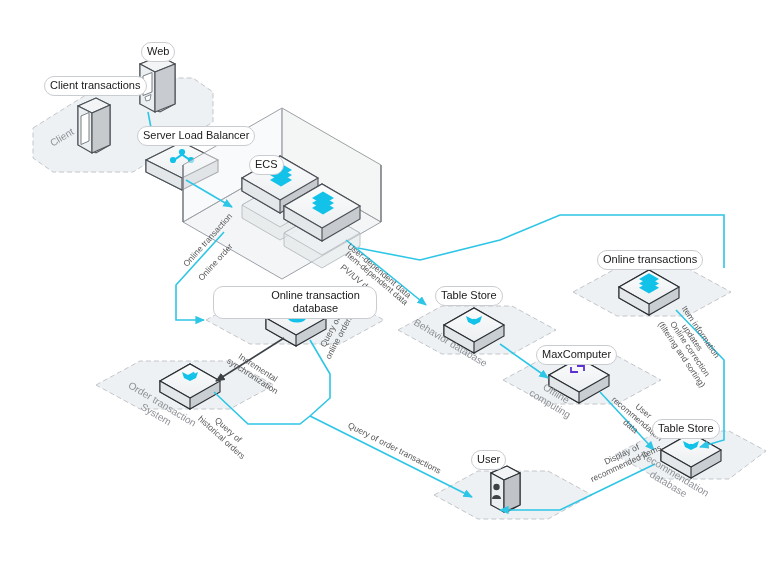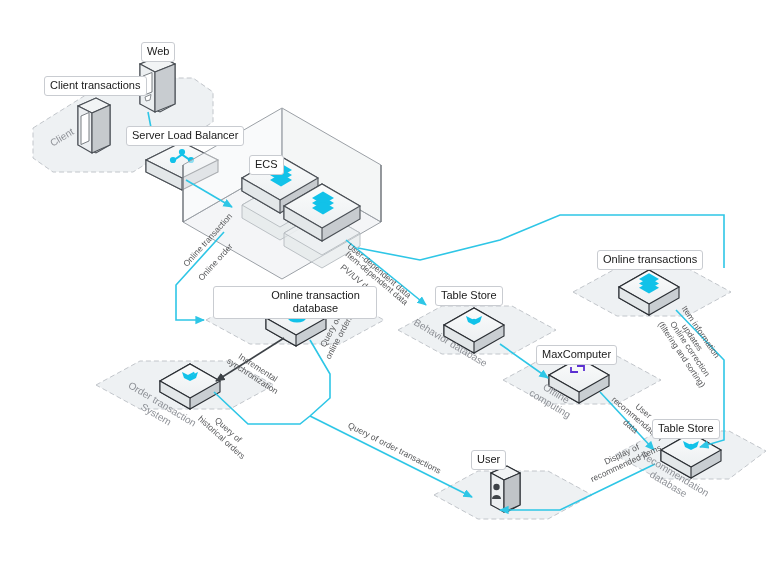--- a/index.html
+++ b/index.html
@@ -21,21 +21,21 @@
     position: absolute;
     left: 0;
     top: 0;
     width: 766px;
     height: 570px;
   }
   .label-box {
     position: absolute;
     background: #ffffff;
     border: 1px solid #c9ccd1;
-    border-radius: 3px;
+    border-radius: 10px;
     color: #1a1a1a;
     font-size: 11px;
     line-height: 13px;
     padding: 2px 5px 3px 5px;
     white-space: nowrap;
     text-align: center;
     box-sizing: border-box;
     z-index: 40;
   }
   .label-box.two-line { white-space: normal; padding-left: 46px; }
@@ -360,21 +360,21 @@
   </div>
 
   <div class="label-box" style="left:141px; top:42px;">
     <span>Web</span>
   </div>
 
   <div class="label-box" style="left:44px; top:76px;">
     <span>Client transactions</span>
   </div>
 
-  <div class="label-box" style="left:126px; top:126px;">
+  <div class="label-box" style="left:137px; top:126px;">
     <span>Server Load Balancer</span>
   </div>
 
   <div class="label-box" style="left:225px; top:155px;margin-left:24px;">
     <span>ECS</span>
   </div>
 
   <div class="label-box two-line" style="left:213px; top:286px; width:164px;">
     <div>Online transaction database</div>
   </div>

